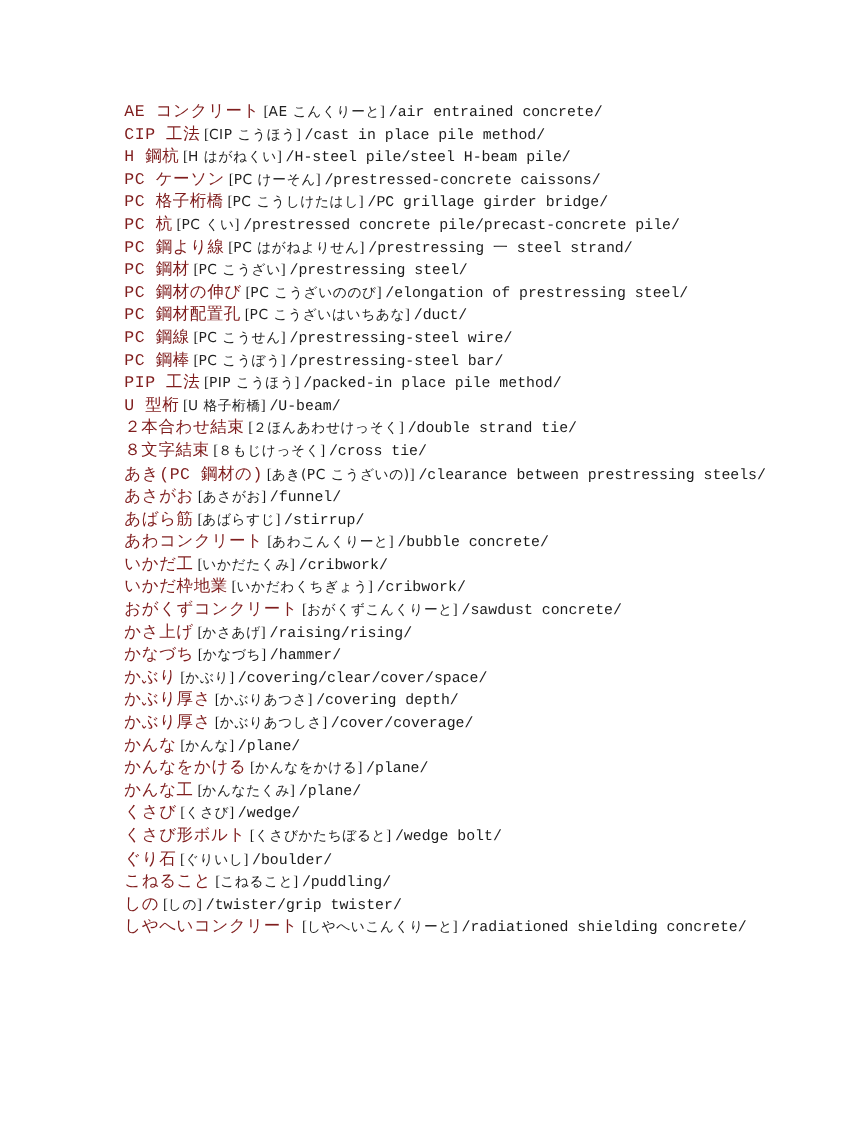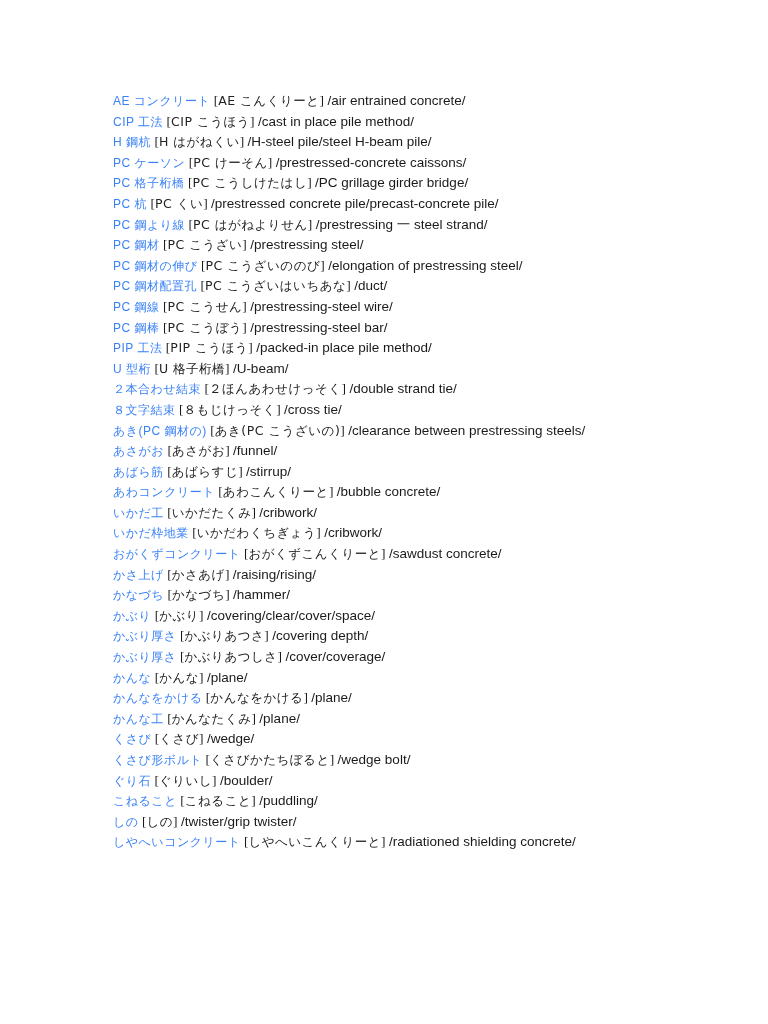--- a/index.html
+++ b/index.html
@@ -11,24 +11,24 @@
     width: 620px;
     font-family: "Liberation Serif", "DejaVu Serif", serif;
     font-size: 13.5px;
     color: #1a1a1a;
   }
   .entry {
     height: 20.6px;
     line-height: 20.6px;
     white-space: nowrap;
   }
-  .term { font-family: Liberation Sans, sans-serif; font-size: 12px; color: #3b82f6; letter-spacing: 0.5px; }
+  .term { font-family: Liberation Mono, monospace; font-size: 15px; color: #7f1d1d; letter-spacing: 0.5px; }
   .reading { font-family: "DejaVu Sans", sans-serif; font-size: 12.5px; color: #222; letter-spacing: 0.5px; }
   .bracket { font-family: "Liberation Serif", serif; }
-  .gloss { font-family: Liberation Sans, sans-serif; font-size: 13.5px; }
+  .gloss { font-family: Liberation Mono, monospace; font-size: 13.5px; }
 </style>
 </head>
 <body>
 
 <div class="page">
   <div class="entry"><span class="term">AE コンクリート</span> <span class="bracket">[</span><span class="reading">AE こんくりーと</span><span class="bracket">]</span> <span class="gloss">/air entrained concrete/</span></div>
   <div class="entry"><span class="term">CIP 工法</span> <span class="bracket">[</span><span class="reading">CIP こうほう</span><span class="bracket">]</span> <span class="gloss">/cast in place pile method/</span></div>
   <div class="entry"><span class="term">H 鋼杭</span> <span class="bracket">[</span><span class="reading">H はがねくい</span><span class="bracket">]</span> <span class="gloss">/H-steel pile/steel H-beam pile/</span></div>
   <div class="entry"><span class="term">PC ケーソン</span> <span class="bracket">[</span><span class="reading">PC けーそん</span><span class="bracket">]</span> <span class="gloss">/prestressed-concrete caissons/</span></div>
   <div class="entry"><span class="term">PC 格子桁橋</span> <span class="bracket">[</span><span class="reading">PC こうしけたはし</span><span class="bracket">]</span> <span class="gloss">/PC grillage girder bridge/</span></div>

